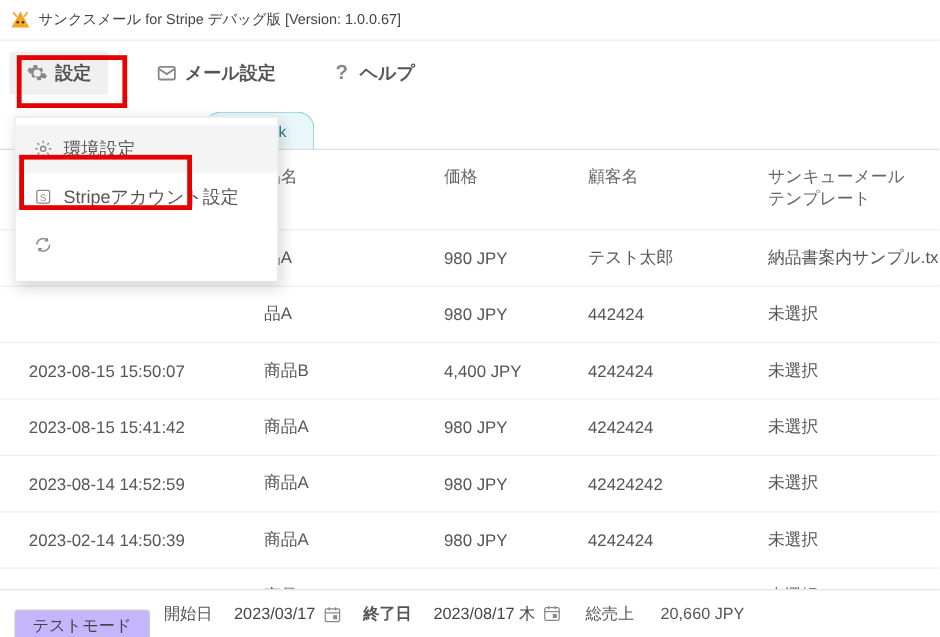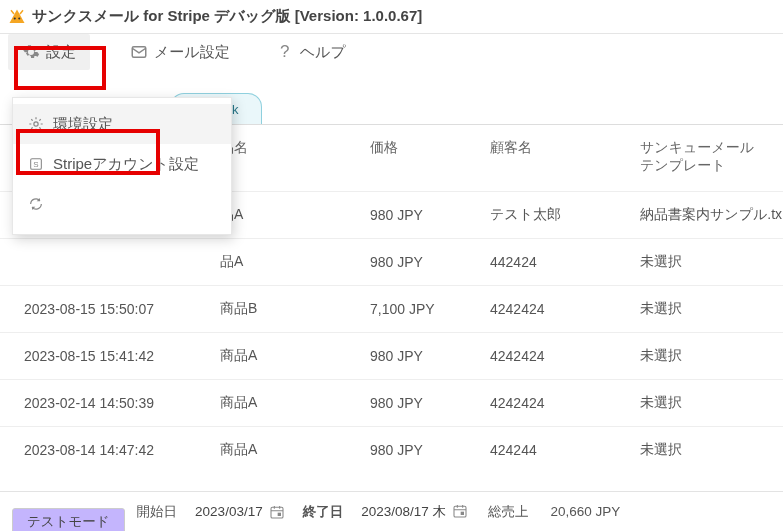--- a/index.html
+++ b/index.html
@@ -1,20 +1,20 @@
 <!DOCTYPE html>
 <html><head>
 <meta charset="utf-8">
 <style>
   * { box-sizing: border-box; margin: 0; padding: 0; }
   html, body { width: 783px; height: 531px; font-family: "Yu Gothic UI", "Meiryo", sans-serif; font-size: 14px; color: #333; background: #fff; overflow: hidden; }
   .titlebar { display: flex; align-items: center; height: 34px; padding: 0 8px; border-bottom: 1px solid #e5e5e5; background: #fff; }
   .titlebar .app-icon { width: 18px; height: 18px; margin-right: 6px; display: flex; align-items: center; justify-content: center; }
-  .titlebar .title { font-size: 15px; color: #444; font-weight: bold; }
-  .toolbar { display: flex; height: 54px; padding: 0 8px; background: #fff; position: relative; }
+  .titlebar .title { font-size: 12px; color: #444; }
+  .toolbar { display: flex; align-items: center; height: 54px; padding: 0 8px; background: #fff; position: relative; font-weight: bold; }
   .toolbar-btn { display: inline-flex; align-items: center; gap: 6px; height: 36px; padding: 0 14px; color: #555; border-radius: 2px; cursor: pointer; font-size: 15px; }
   .toolbar-btn.pressed { background: #f0f0f0; }
   .toolbar-btn .ticon { width: 18px; height: 18px; display: inline-flex; align-items: center; justify-content: center; }
   .hl-red { border: 4px solid #e60000; }
   .hl1 { position: absolute; left: 14px; top: 46px; width: 92px; height: 44px; pointer-events: none; }
   .tabstrip { height: 36px; display: flex; align-items: flex-end; padding-left: 170px; position: relative; }
   .tab { display: inline-flex; align-items: center; height: 32px; padding: 0 22px; border: 1px solid #8fd0de; border-bottom: none; border-top-left-radius: 14px; border-top-right-radius: 14px; background: #eaf7fa; color: #2a7a8c; font-size: 13px; margin-bottom: -1px; }
   .content { position: relative; border-top: 1px solid #ddd; }
   .dropdown { position: absolute; left: 12px; top: -28px; width: 220px; background: #fff; border: 1px solid #e7e7e7; box-shadow: 2px 4px 12px rgba(0,0,0,0.18); z-index: 20; padding: 6px 0 10px 0; }
   .dropdown-item { display: flex; align-items: center; gap: 8px; height: 40px; padding: 0 14px; font-size: 15px; color: #555; cursor: pointer; }
@@ -137,29 +137,36 @@
         <tr>
           <td class="col-date"></td>
           <td>品A</td>
           <td>980 JPY</td>
           <td>442424</td>
           <td>未選択</td>
         </tr>
         <tr>
           <td class="col-date">2023-08-15 15:50:07</td>
           <td>商品B</td>
-          <td>7,100 JPY</td>
+          <td>4,400 JPY</td>
           <td>4242424</td>
           <td>未選択</td>
         </tr>
         <tr>
           <td class="col-date">2023-08-15 15:41:42</td>
           <td>商品A</td>
           <td>980 JPY</td>
           <td>4242424</td>
+          <td>未選択</td>
+        </tr>
+        <tr>
+          <td class="col-date">2023-08-14 14:52:59</td>
+          <td>商品A</td>
+          <td>980 JPY</td>
+          <td>42424242</td>
           <td>未選択</td>
         </tr>
         <tr>
           <td class="col-date">2023-02-14 14:50:39</td>
           <td>商品A</td>
           <td>980 JPY</td>
           <td>4242424</td>
           <td>未選択</td>
         </tr>
         <tr>

